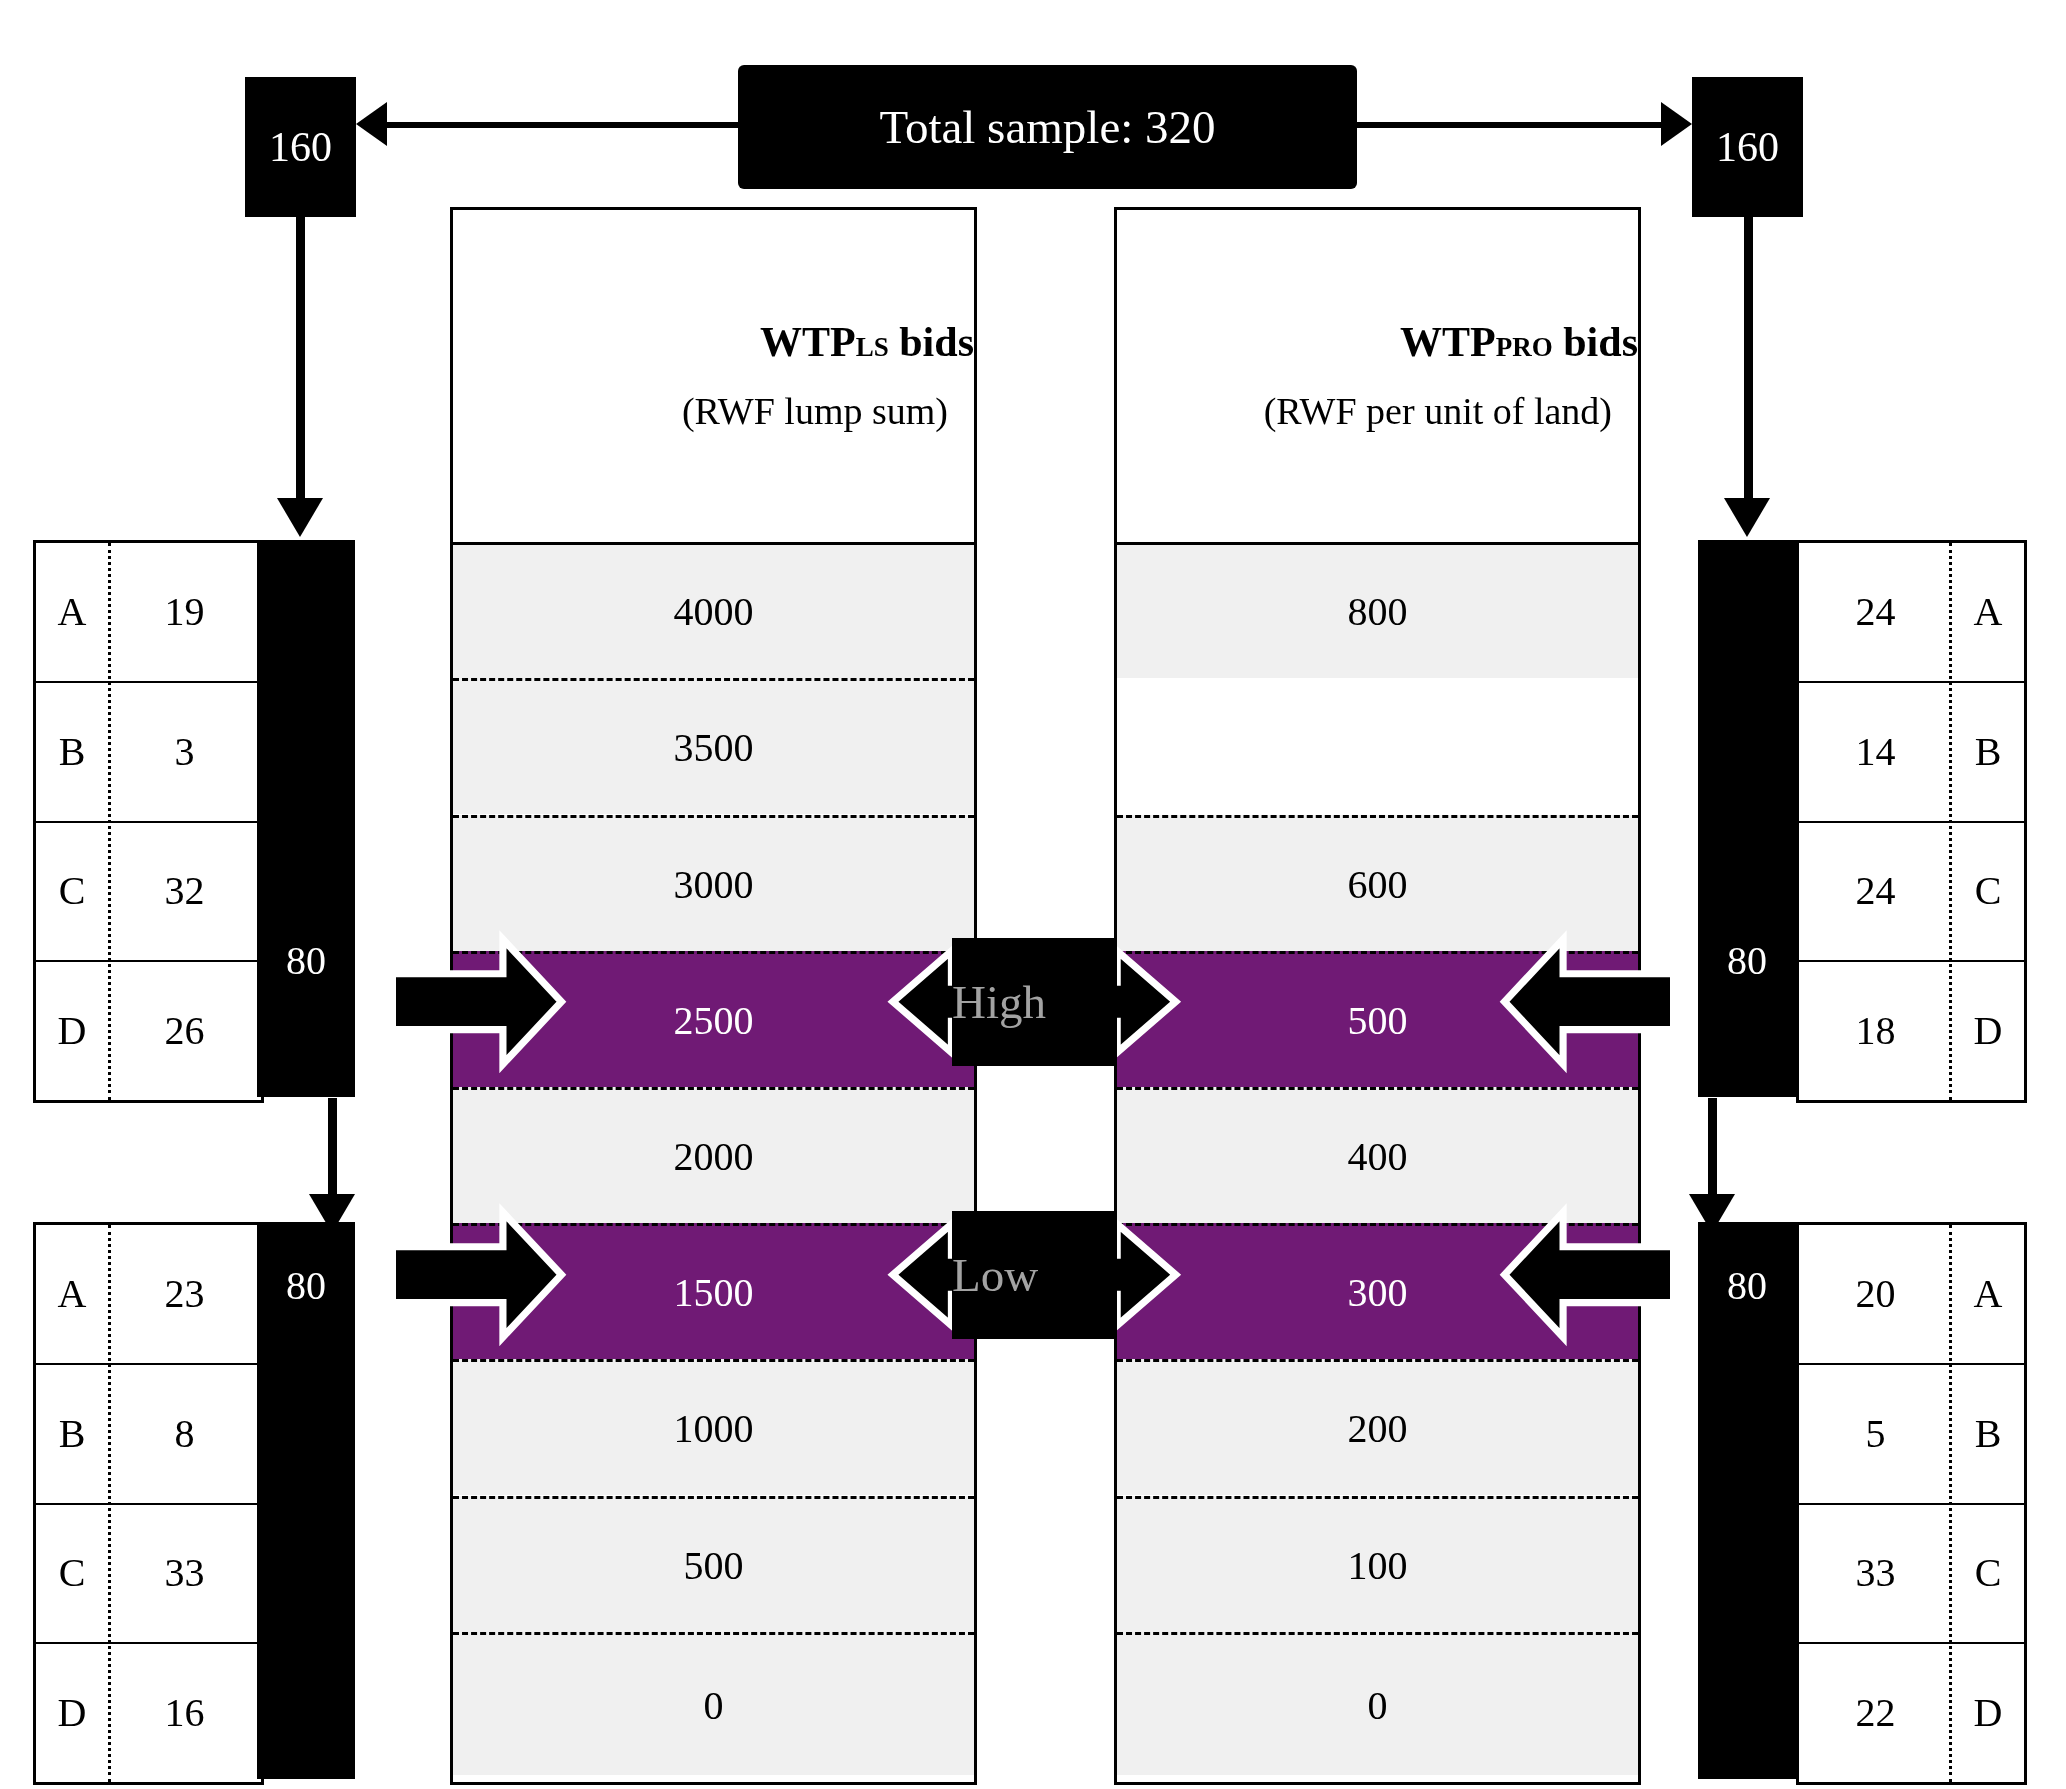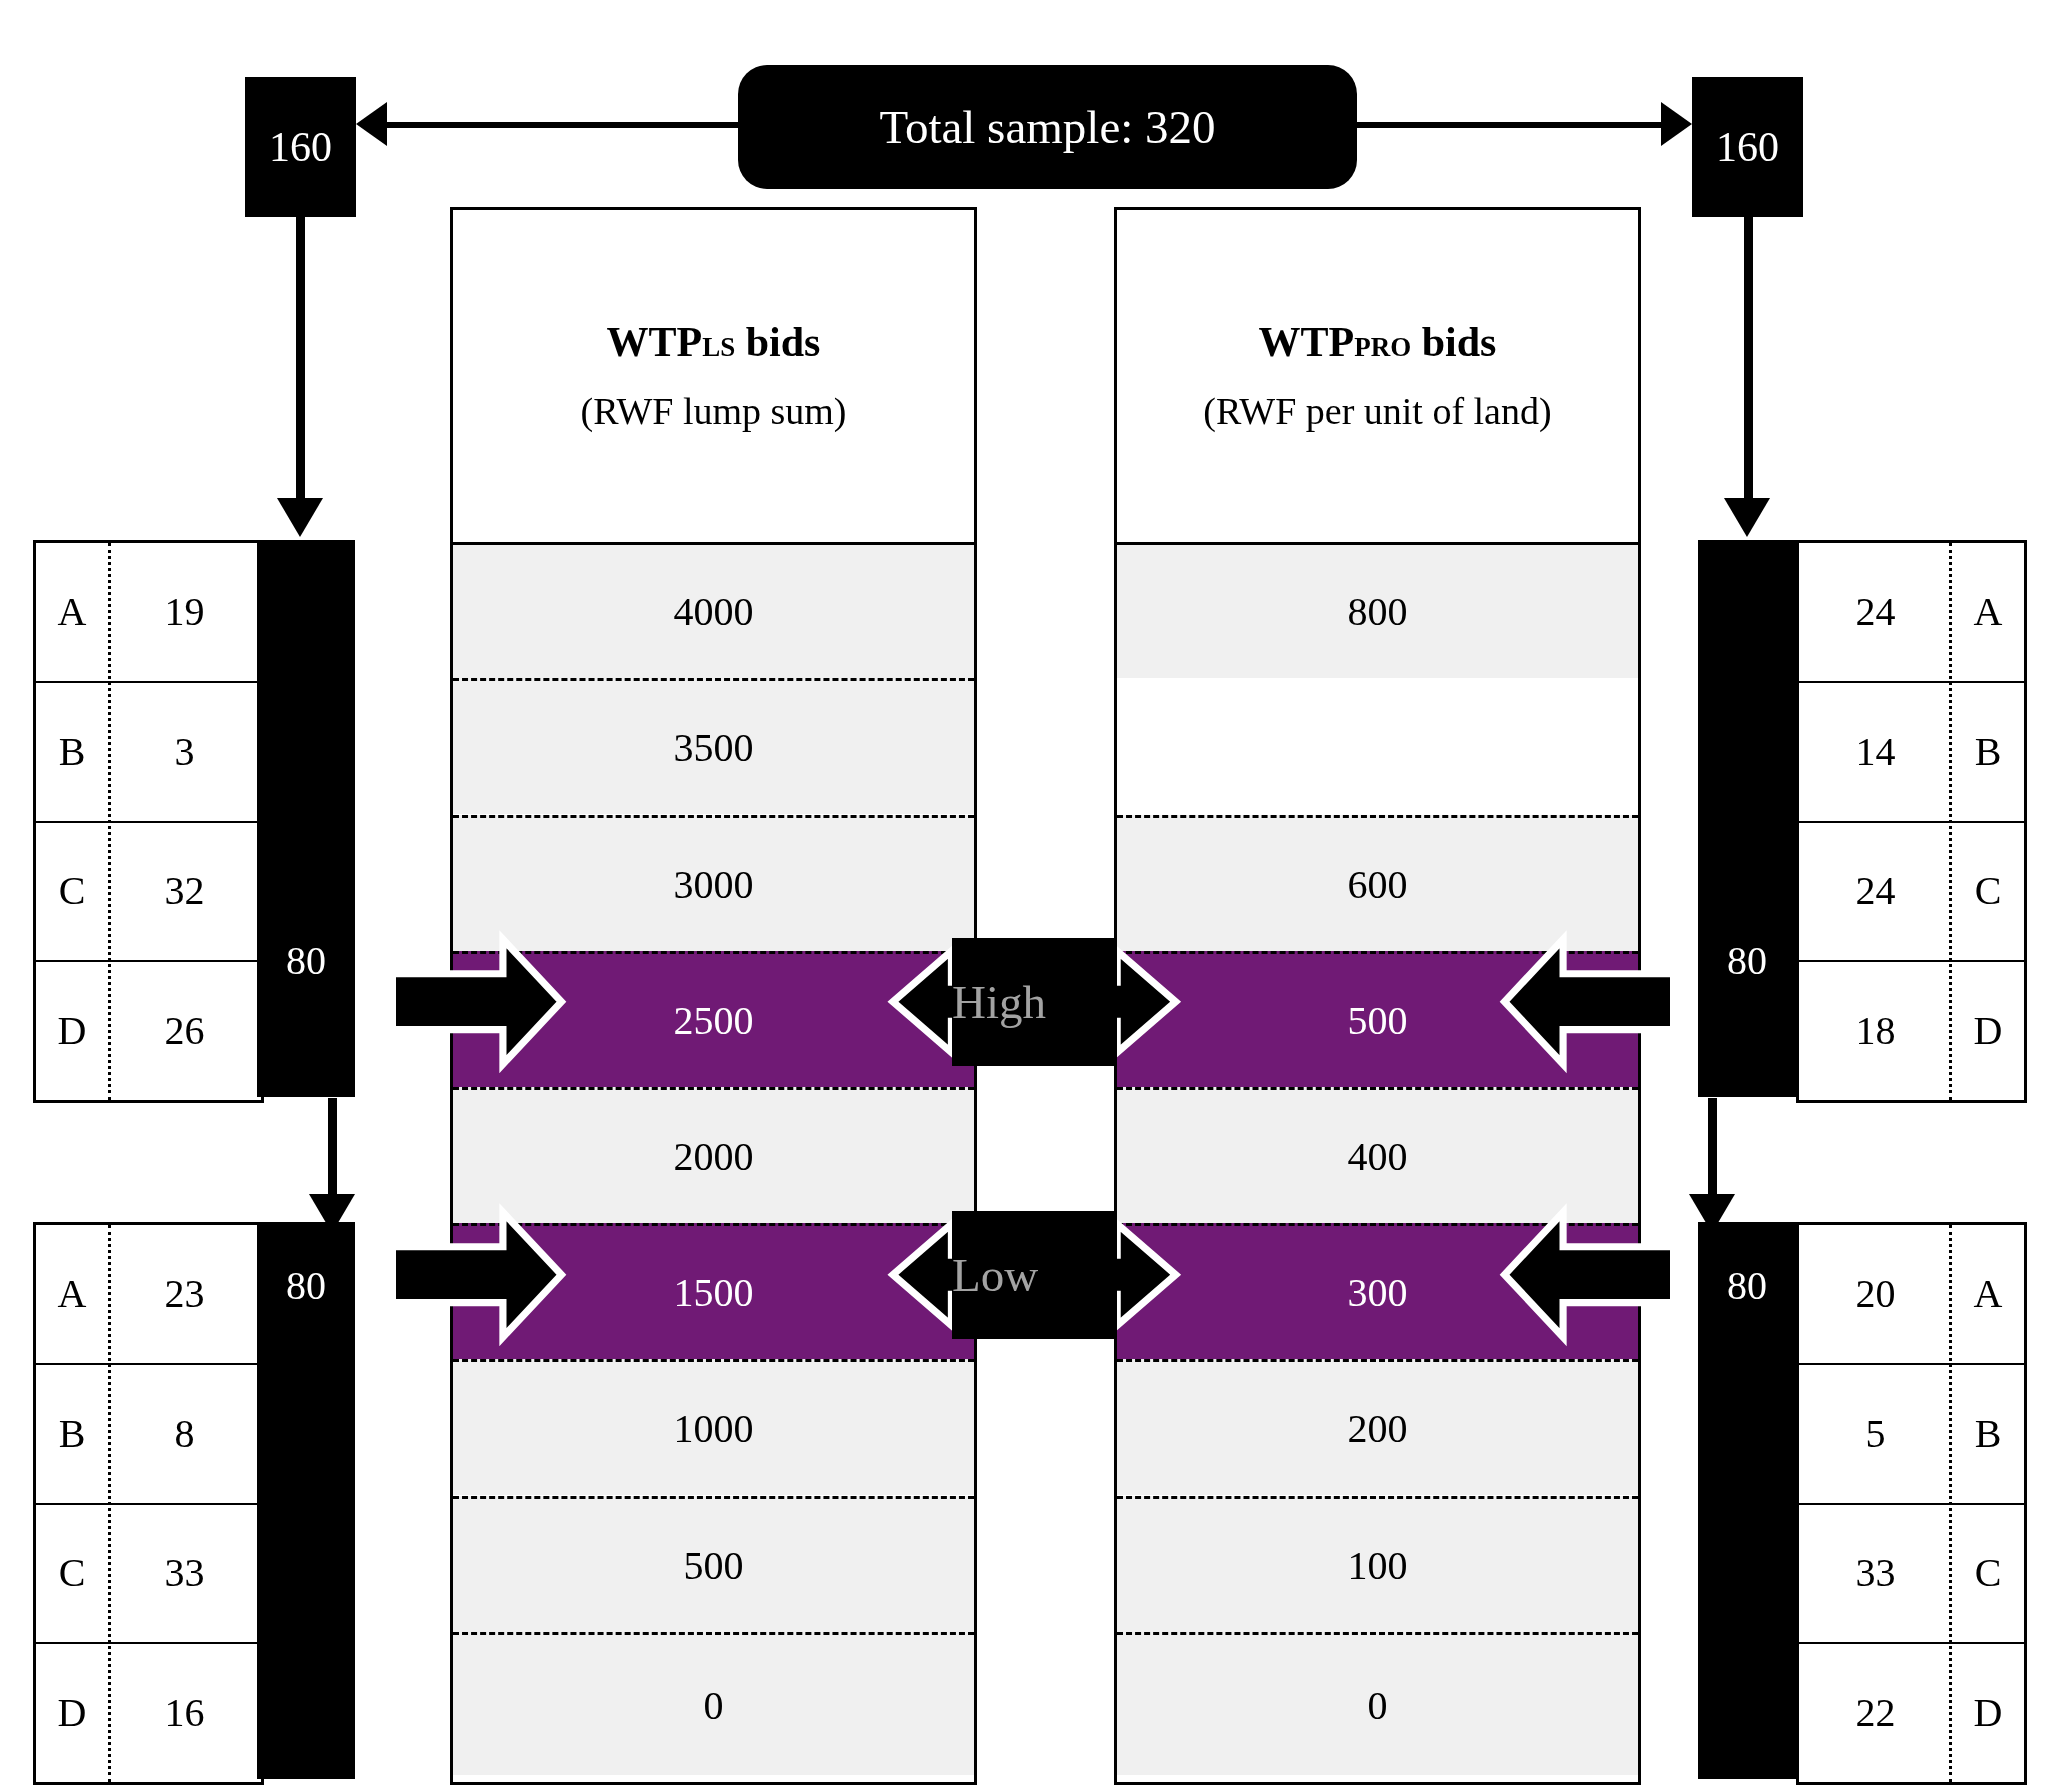--- a/index.html
+++ b/index.html
@@ -4,21 +4,21 @@
 <style>
   html,body{margin:0;padding:0;background:#fff;}
   body{width:2066px;height:1789px;position:relative;overflow:hidden;
        font-family:"Liberation Serif","DejaVu Serif",serif;color:#000;}
 
   .abs{position:absolute;}
 
   
   .blk{background:#000;color:#fff;display:flex;align-items:center;justify-content:center;}
 
-  #total-box{left:738px;top:65px;width:619px;height:124px;border-radius:29px;
+  #total-box{left:738px;top:65px;width:619px;height:124px;border-radius:6px;
              font-size:47px;}
   #box-160-left{left:245px;top:77px;width:111px;height:140px;font-size:42px;}
   #box-160-right{left:1692px;top:77px;width:111px;height:140px;font-size:42px;}
 
   
   .hline{position:absolute;height:5.9px;background:#000;}
   .arrow-left-head{position:absolute;width:0;height:0;
         border-top:22px solid transparent;border-bottom:22px solid transparent;
         border-right:31px solid #000;}
   .arrow-right-head{position:absolute;width:0;height:0;
@@ -47,21 +47,21 @@
   
   #tbl-right-top .vdot, #tbl-right-bot .vdot{right:72px;}
 
   
   .bar80{position:absolute;background:#000;color:#fff;font-size:40px;}
   .bar80 span{position:absolute;width:100%;text-align:center;}
 
   
   .bidcol{position:absolute;border:3.3px solid #000;background:#fff;}
   .bidhead{position:absolute;left:0;right:0;top:0;display:flex;flex-direction:column;
-           align-items:center;justify-content:center;gap:22px;text-align:center;}
+           align-items:flex-end;justify-content:center;gap:22px;text-align:center;}
   .bidhead .t1{font-size:42px;font-weight:bold;}
   .bidhead .t1 .sub{font-size:27px;font-variant:small-caps;font-weight:bold;}
   .bidhead .t2{font-size:38px;line-height:1.22;padding:0 26px;}
 
   .bidcell{position:absolute;left:0;right:0;background:#f0f0f0;
            display:flex;align-items:center;justify-content:center;
            font-size:40px;border-top:3.3px dashed #000;box-sizing:border-box;}
   .bidcell.first{border-top:3.3px solid #000;}
   .bidcell.hl{background:#701a75;color:#fff;border-top:3.3px dashed #000;}
 

